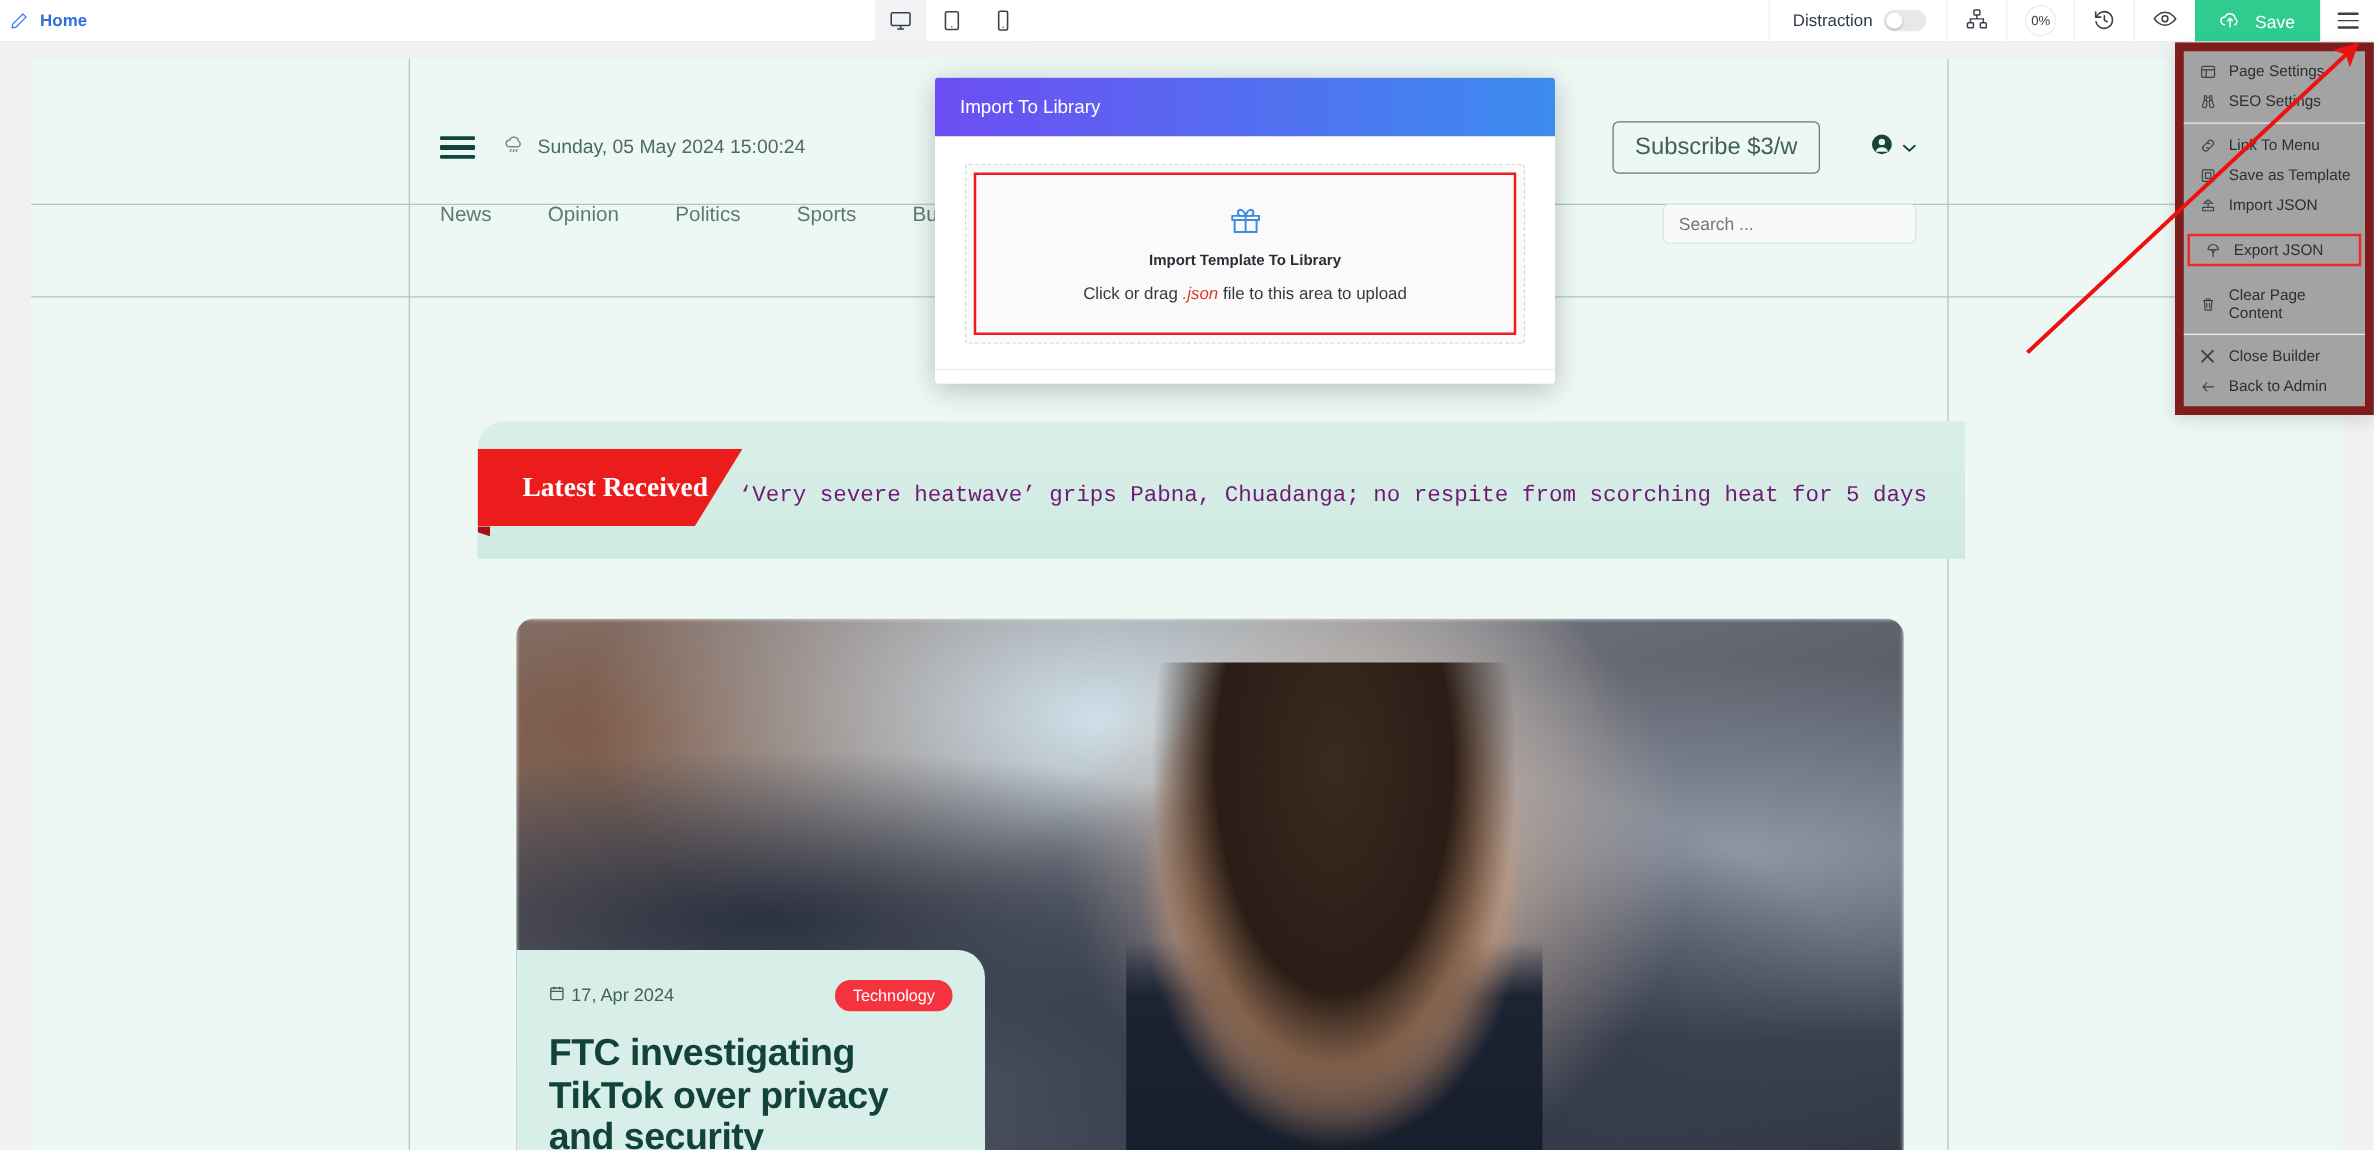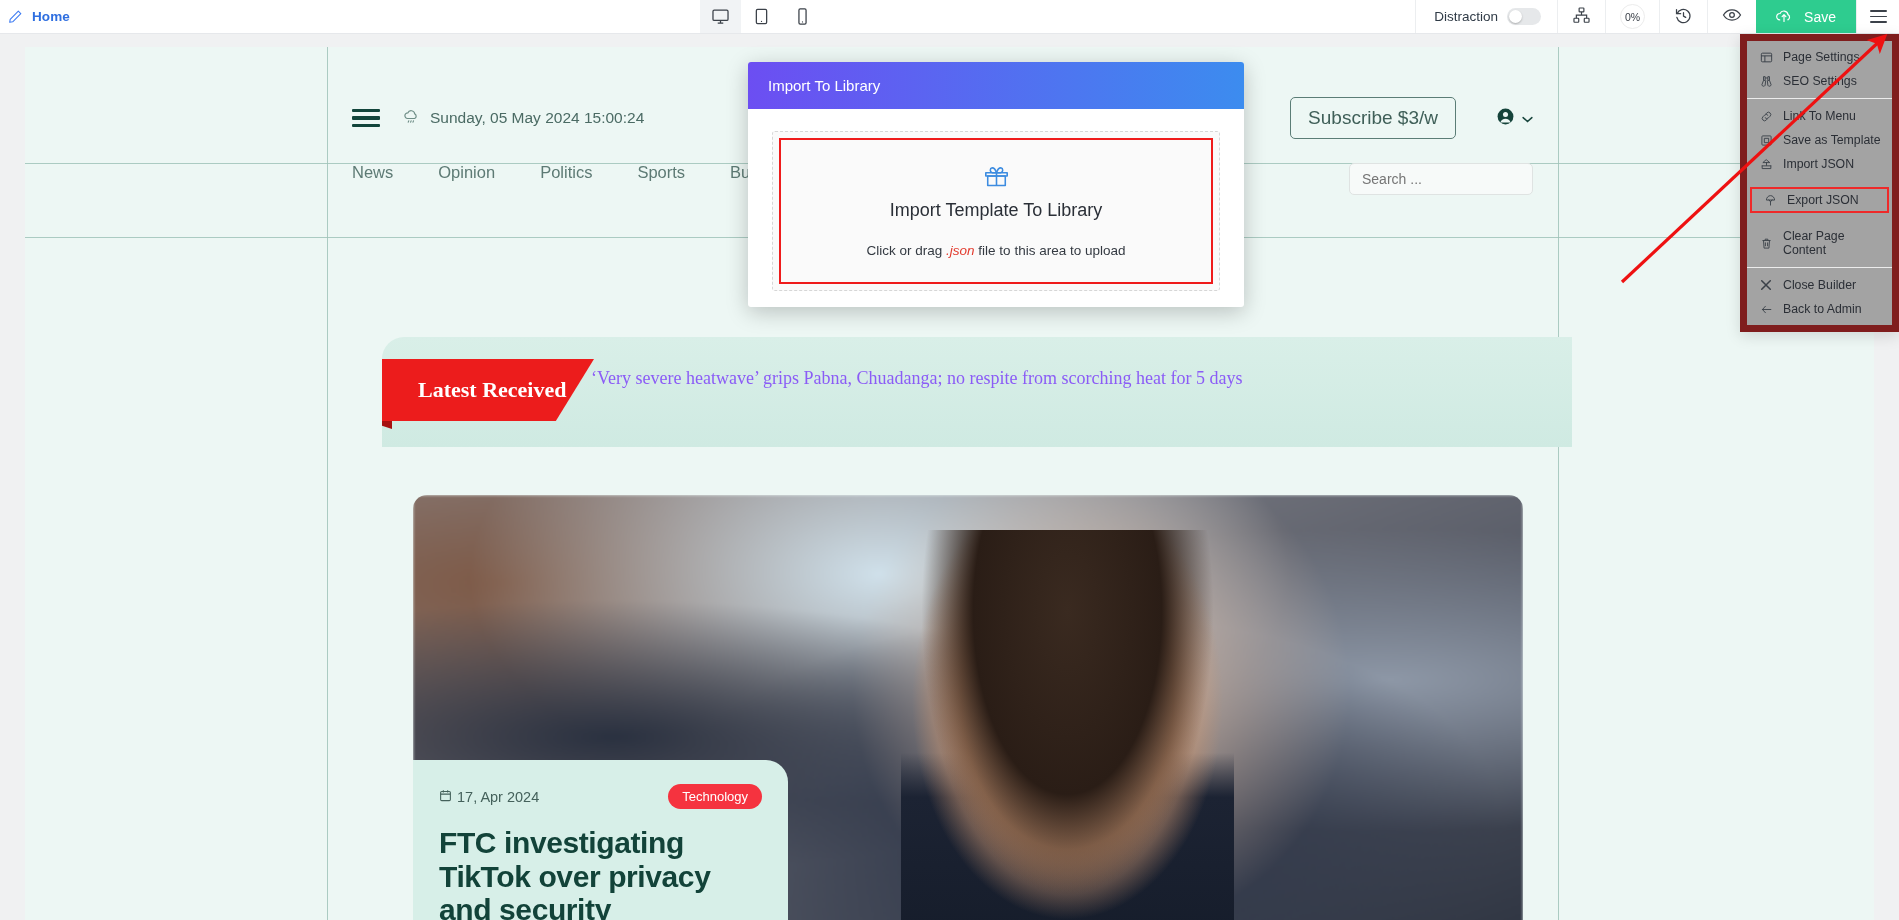--- a/index.html
+++ b/index.html
@@ -114,21 +114,21 @@
 
   
   .site-nav {
     position: absolute; left: 302px; top: 116px;
     width: 1231px; height: 74px;
     display: flex; align-items: flex-start; padding: 0 25px;
   }
   .nav-links { display: flex; gap: 45px; }
   .nav-link { color: #5d7a74; font-size: 16.5px; cursor: pointer; }
   .search-box {
-    margin-left: auto; width: 184px; height: 32px;
+    margin-left: auto; width: 203px; height: 32px;
     border: 1px solid #dfe3e2; border-radius: 5px; background: #f7faf9;
     display: flex; align-items: center; padding: 0 12px;
   }
   .search-box input {
     border: none; outline: none; background: transparent;
     font-size: 14px; color: #8a9693; width: 100%;
     font-family: "Liberation Sans", sans-serif;
   }
 
   
@@ -145,23 +145,23 @@
     display: flex; align-items: center; padding-left: 36px;
     color: #ffffff; font-size: 22px;
     font-family: "Liberation Serif", serif; font-weight: bold;
     clip-path: polygon(0 0, 100% 0, 82% 100%, 0 100%);
   }
   .latest-ribbon-shadow {
     position: absolute; left: 357px; top: 374px; width: 10px; height: 8px;
     background: #a61010; clip-path: polygon(0 0, 100% 0, 100% 100%, 0 60%);
   }
   .latest-text {
-    position: absolute; left: 566px; top: 321px;
-    font-family: Liberation Serif, serif;
-    font-size: 18px; color: #8b5cf6;
+    position: absolute; left: 566px; top: 340px;
+    font-family: Liberation Mono, monospace;
+    font-size: 18px; color: #701a75;
   }
 
   
   .article-card {
     position: absolute; left: 388px; top: 448px;
     width: 1110px; height: 440px;
     border-radius: 14px; overflow: hidden;
   }
   .article-photo {
     position: absolute; inset: 0;
@@ -216,21 +216,21 @@
   .modal-body { padding: 22px 24px 20px 24px; }
   .dropzone {
     border: 1px dashed #d6d6d6; background: #fafafa;
     padding: 6px; border-radius: 3px;
   }
   .dropzone-inner {
     border: 2px solid #ef1b1b; padding: 22px 10px 24px 10px;
     text-align: center; background: #fafafa;
   }
   .dz-icon { color: #3d8ce0; margin-bottom: 7px; }
-  .dz-title { font-size: 18px; color: #2a2f37; font-weight: normal; margin-bottom: 22px; }
+  .dz-title { font-size: 12px; color: #2a2f37; font-weight: bold; margin-bottom: 12px; }
   .dz-sub { font-size: 13.5px; color: #343a42; }
   .dz-sub .json { color: #e23b2e; font-style: italic; }
   .modal-foot {
     border-top: 1px solid #ececec; height: 44px;
     display: flex; align-items: center; justify-content: center;
     gap: 8px; font-size: 14px; color: #1f242b; cursor: pointer; font-weight: bold;
   }
 
   
   .annotation { position: absolute; inset: 0; pointer-events: none; z-index: 90; }

